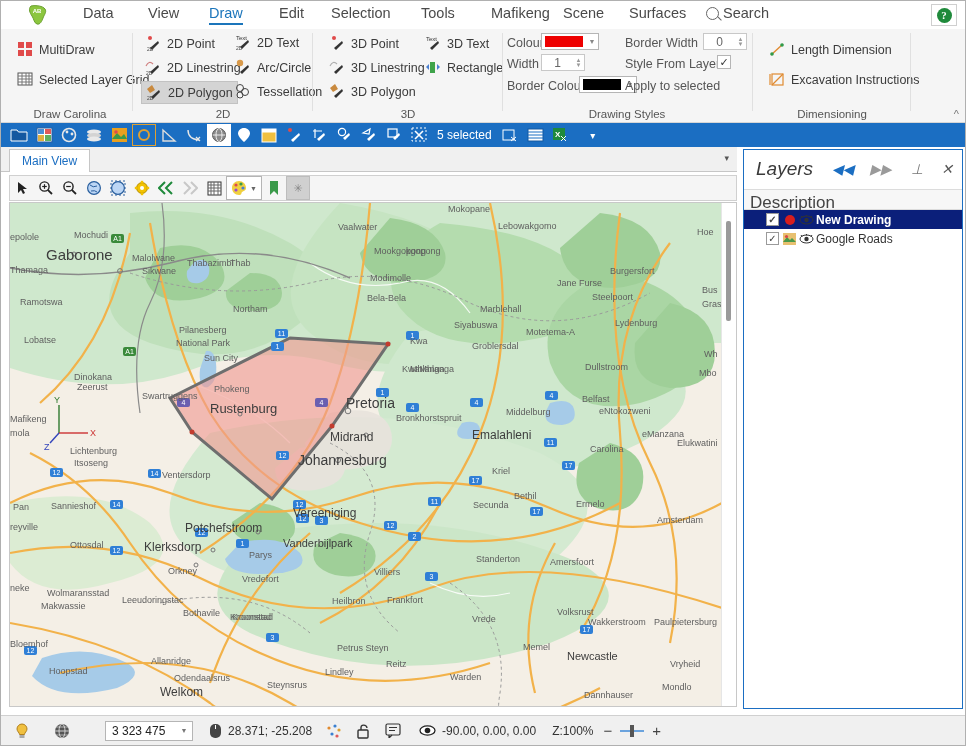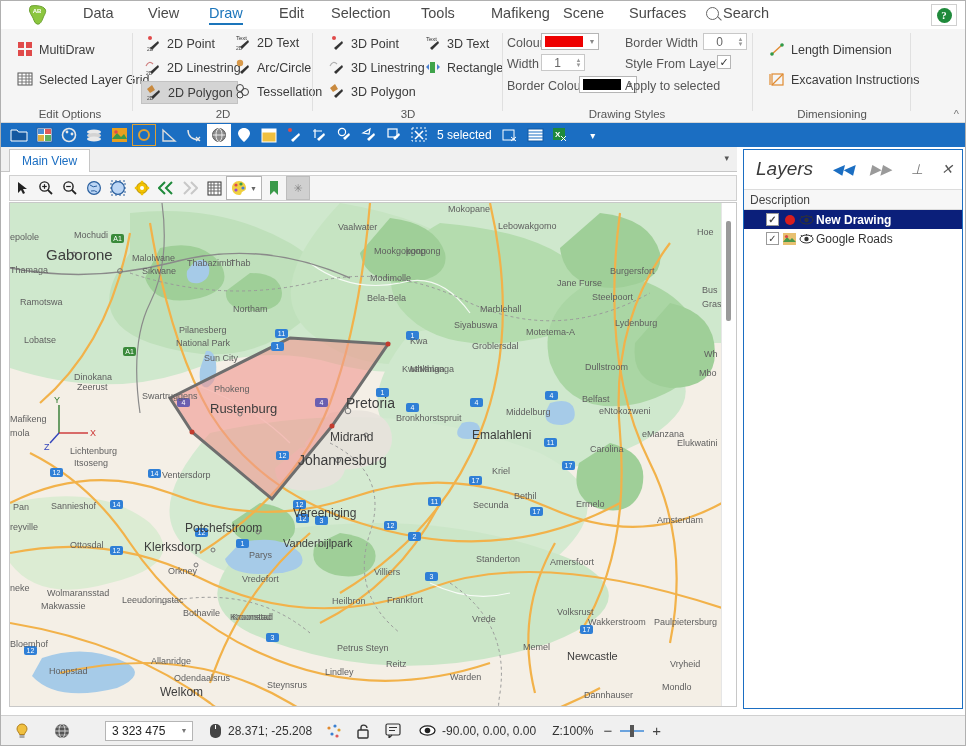--- a/index.html
+++ b/index.html
@@ -67,21 +67,21 @@
   .mapsvg { position:absolute; left:0; top:0; }
   .mscroll { position:absolute; right:0; top:0; width:15px; height:503px; background:#fff; border-left:1px solid #e6e6e6;}
   .mthumb { position:absolute; left:4px; top:18px; width:5px; height:100px; background:#9a9a9a; border-radius:2px;}
 
   
   .layers { position:absolute; left:742px; top:148px; width:220px; height:560px; background:#fff; border:1px solid #1b6ec2;}
   .lay-head { position:relative; height:40px; border-bottom:1px solid #dcdcdc;font-style:italic;}
   .lay-title { position:absolute; left:12px; top:8px; font-size:19px; color:#3a3a3a;}
   .lay-btn { position:absolute; top:11px; width:20px; height:18px; text-align:center; font-size:14px; cursor:default;}
   .lay-colhead { position:relative; height:20px; background:#f7f7f7; border-bottom:1px solid #dcdcdc; }
-  .lay-colhead span{ position:absolute; left:6px; top:3px; font-size:12px; color:#444;}
+  .lay-colhead span{ position:absolute; left:6px; top:3px; font-size:17px; color:#444;}
   .lay-row { position:relative; height:19px; display:flex; align-items:center; font-size:12px;}
   .lay-row.sel { background:#0b1f7a; color:#fff; font-weight:bold;}
   .lcheck { width:13px; height:13px; border:1px solid #9a9a9a; background:#fff; font-size:10px; line-height:11px; text-align:center; color:#444; margin-right:3px; flex:none;}
   .licon { width:15px; height:15px; margin-right:2px; flex:none; display:flex; align-items:center; justify-content:center;}
   .ltext{ white-space:nowrap; }
 
   
   .status { position:absolute; left:0; bottom:0; width:964px; height:30px; background:#f0f0f0; border-top:1px solid #d0d0d0; display:flex; align-items:center;}
   .sitem { display:flex; align-items:center; font-size:12px; color:#333; margin-left:8px; white-space:nowrap;}
   .combo { width:88px; height:20px; border:1px solid #b5b5b5; background:#fff; display:flex; align-items:center; font-size:12px;}
@@ -139,21 +139,21 @@
                 <line x1="1" y1="5" x2="15" y2="5" stroke="#777"></line>
                 <line x1="1" y1="8" x2="15" y2="8" stroke="#777"></line>
                 <line x1="1" y1="11" x2="15" y2="11" stroke="#777"></line>
                 <line x1="5" y1="2" x2="5" y2="14" stroke="#777"></line>
                 <line x1="9" y1="2" x2="9" y2="14" stroke="#777"></line>
                 <line x1="12" y1="2" x2="12" y2="14" stroke="#777"></line>
               </svg>
           </span>
           <span>Selected Layer Grid</span>
         </div>
-        <div class="gtitle">Edit Options</div>
+        <div class="gtitle">Draw Carolina</div>
       </div>
       <div class="vsep" style="left:131px;"></div>
 
       <div class="rgroup" style="left:132px; width:180px;">
         <div class="ritem" style="left:8px; top:4px;">
           <span class="ico">
             <svg width="17" height="17">
                 <circle cx="5" cy="3" r="2" fill="#e04a4a"></circle>
                 <path d="M5 13 L13 6 L14 8 L7 15 Z" fill="#333"></path>
                 <text x="2" y="16" font-size="5" fill="#444" font-family="Liberation Sans,sans-serif">2D</text>

